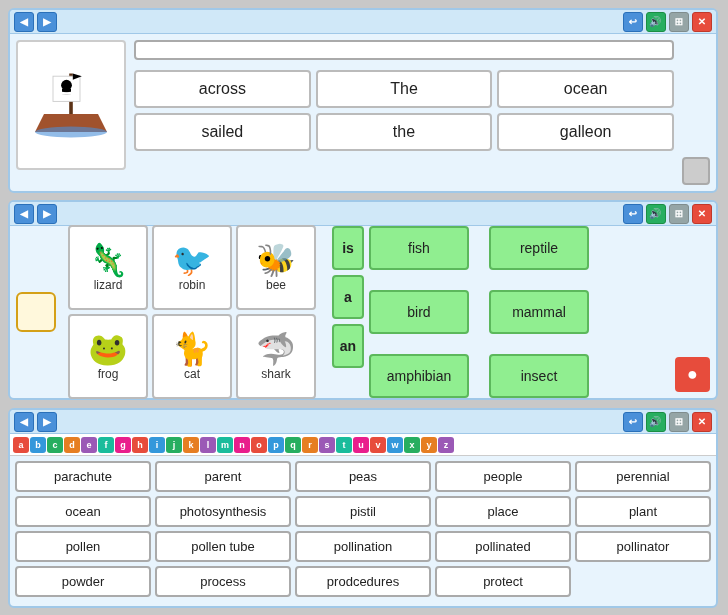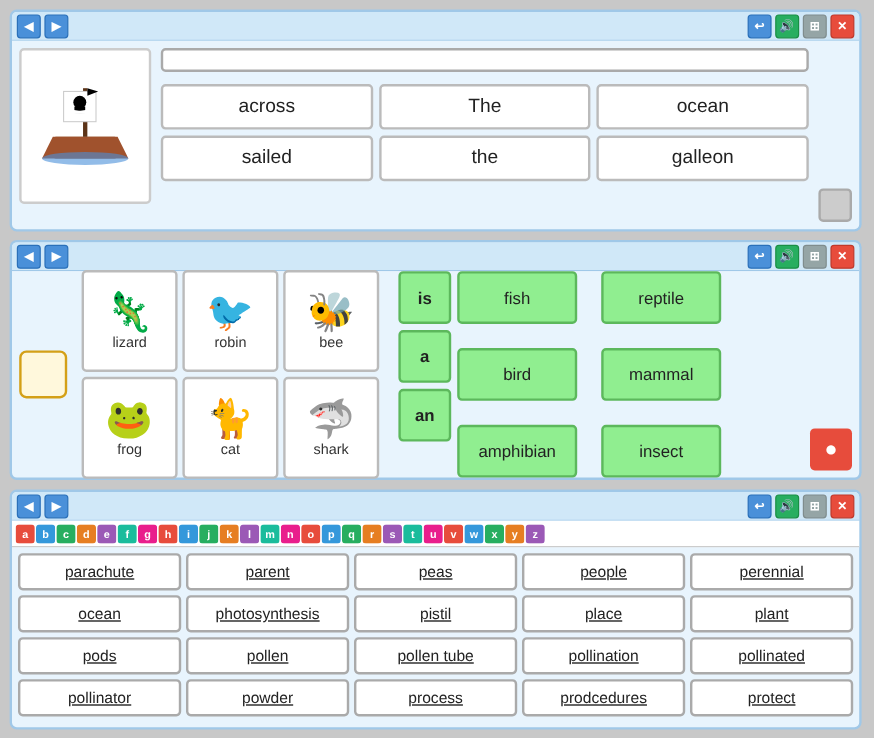--- a/index.html
+++ b/index.html
@@ -198,21 +198,21 @@
       margin-left: 8px;
     }
 
     .article-col {
       display: flex;
       flex-direction: column;
       gap: 5px;
     }
 
     .article-btn {
-      width: 44px;
+      width: 32px;
       height: 44px;
       background: #90EE90;
       border: 2px solid #5cb85c;
       border-radius: 4px;
       display: flex;
       align-items: center;
       justify-content: center;
       font-size: 14px;
       font-weight: bold;
       cursor: pointer;
@@ -289,21 +289,20 @@
       cursor: pointer;
       font-weight: bold;
       color: white;
     }
 
     .word-list-grid {
       display: grid;
       grid-template-columns: repeat(5, 1fr);
       gap: 4px;
       padding: 5px;
-      text-decoration: underline;
     }
 
     .word-list-btn {
       background: white;
       border: 2px solid #aaa;
       border-radius: 4px;
       padding: 6px 4px;
       text-align: center;
       font-size: 13px;
       cursor: pointer;
@@ -467,21 +466,20 @@
   <div class="word-list-btn">parachute</div>
       <div class="word-list-btn">parent</div>
       <div class="word-list-btn">peas</div>
       <div class="word-list-btn">people</div>
       <div class="word-list-btn">perennial</div>
       <div class="word-list-btn">ocean</div>
       <div class="word-list-btn">photosynthesis</div>
       <div class="word-list-btn">pistil</div>
       <div class="word-list-btn">place</div>
       <div class="word-list-btn">plant</div>
-      <div class="word-list-btn">pods</div>
       <div class="word-list-btn">pollen</div>
       <div class="word-list-btn">pollen tube</div>
       <div class="word-list-btn">pollination</div>
       <div class="word-list-btn">pollinated</div>
       <div class="word-list-btn">pollinator</div>
       <div class="word-list-btn">powder</div>
       <div class="word-list-btn">process</div>
       <div class="word-list-btn">prodcedures</div>
       <div class="word-list-btn">protect</div>
     </div>

